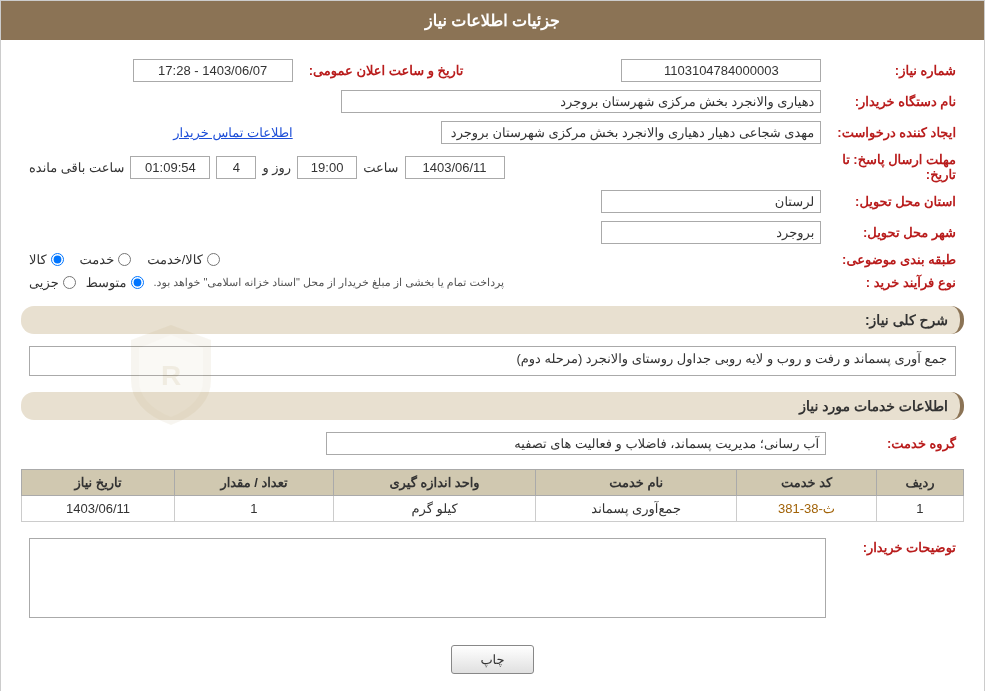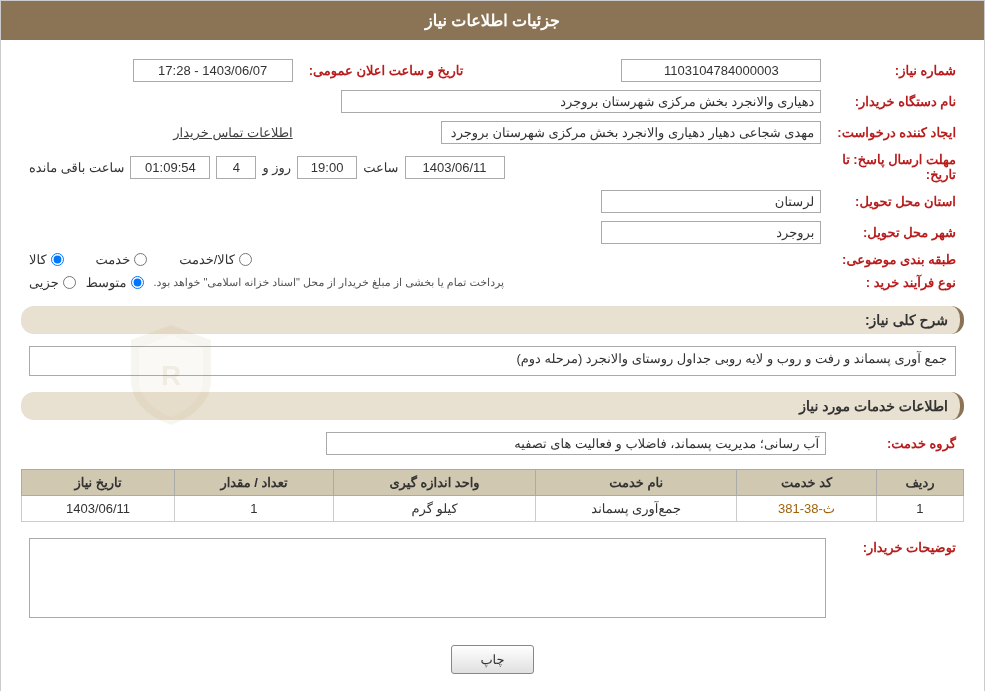--- a/index.html
+++ b/index.html
@@ -58,33 +58,33 @@
     }
     .input-box {
       border: 1px solid #aaa;
       background: #fff;
       padding: 3px 6px;
       min-height: 22px;
       display: inline-block;
       min-width: 180px;
     }
     .link-style {
-      color: #404040;
+      color: #1d4ed8;
       text-decoration: underline;
       cursor: pointer;
     }
     .row-inline {
       display: flex;
       align-items: center;
       gap: 8px;
       flex-direction: row-reverse;
     }
     .radio-group {
       display: flex;
-      gap: 32px;
+      gap: 16px;
       align-items: flex-start;
       flex-direction: row-reverse;
     }
     .radio-item {
       display: flex;
       align-items: center;
       gap: 4px;
       flex-direction: row-reverse;
     }
     .services-table {

